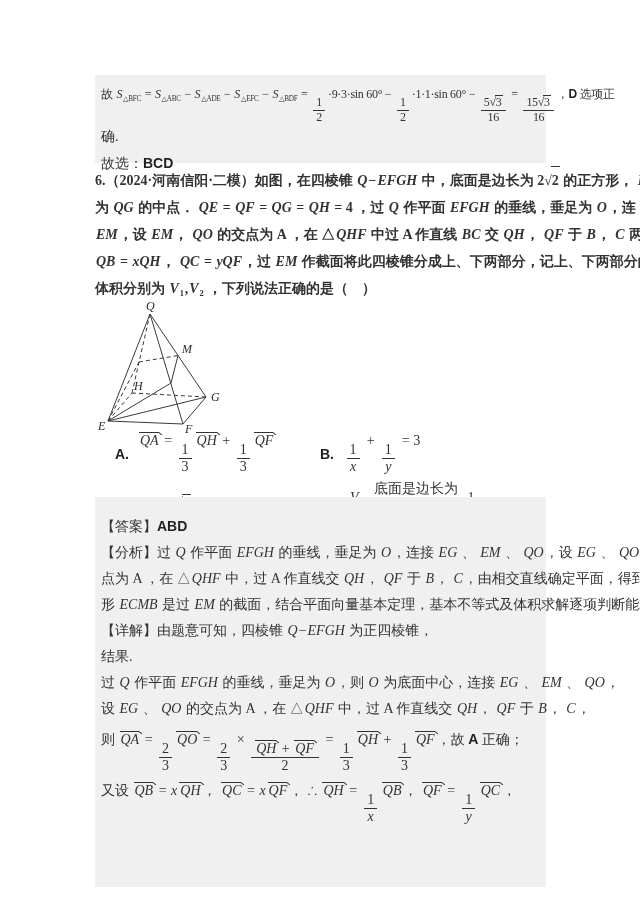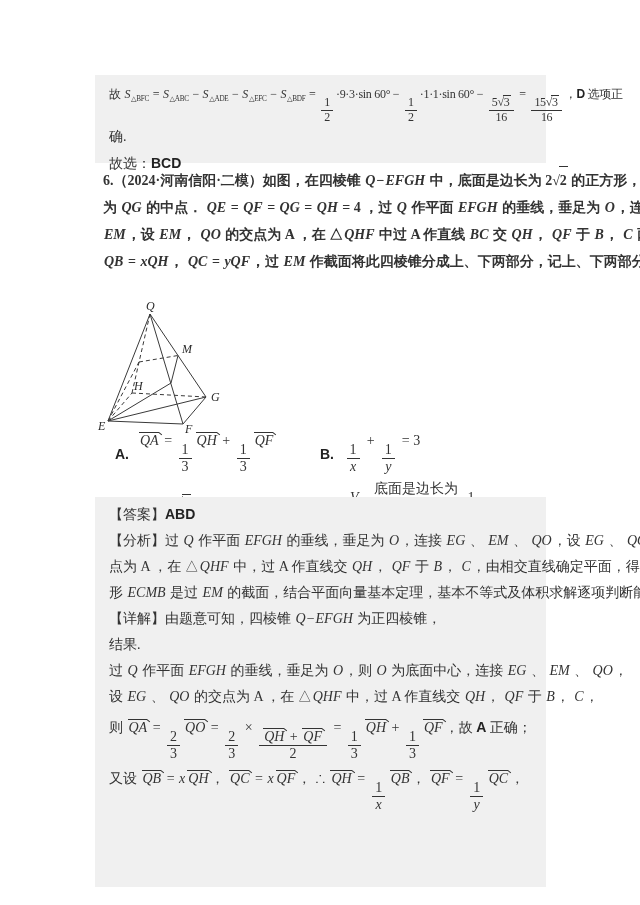--- a/index.html
+++ b/index.html
@@ -1,20 +1,20 @@
 <!DOCTYPE html>
 <html><head>
 <meta charset="utf-8">
 <style>
   html,body{margin:0;padding:0;background:#ffffff;}
   .page{position:relative;width:640px;height:905px;background:#ffffff;overflow:hidden;
         font-family:"Liberation Serif",serif;color:#333;font-size:14px;}
   .block{position:absolute;box-sizing:border-box;}
   .gray{background:#f0f0f0;}
-  .line{line-height:27px;white-space:nowrap;margin-left:8px;}
+  .line{line-height:27px;white-space:nowrap;}
   .tk{}
   .it{font-style:italic;padding:0 1px;}
   .bsans{font-family:"Liberation Sans",sans-serif;font-weight:bold;color:#222;}
   .sub{font-size:0.6em;vertical-align:-0.35em;padding-right:1px;letter-spacing:-0.3px;}
   .vec{font-style:italic;position:relative;padding:0 2px;display:inline-block;line-height:1.1;}
   .vec::before{content:"";position:absolute;left:1px;right:2px;top:-1px;border-top:1px solid currentColor;}
   .vec::after{content:"";position:absolute;right:-2px;top:-1px;width:4px;border-top:1px solid currentColor;
               transform:rotate(38deg);transform-origin:left top;}
   .frac{display:inline-flex;flex-direction:column;align-items:center;vertical-align:-0.65em;
         line-height:1.15;margin:0 3px;text-align:center;}
@@ -33,21 +33,21 @@
   .figure{left:88px;top:299px;width:152px;height:140px;}
   .figure svg{display:block;}
   .figure text{font-style:italic;font-size:12px;fill:#2b2b2b;font-family:"Liberation Serif",serif;}
   
   .options{left:95px;top:433px;width:460px;}
   .opt-row{display:flex;align-items:center;margin-bottom:5px;min-height:30px;}
   .opt{display:flex;align-items:center;white-space:nowrap;}
   .opt .letter{font-family:"Liberation Sans",sans-serif;font-weight:bold;color:#222;margin-right:9px;}
   .opt-left{margin-left:20px;flex:0 0 205px;}
   
-  .block-ans{left:95px;top:497px;width:451px;height:390px;padding:4px 6px;}
+  .block-ans{left:95px;top:497px;width:451px;height:390px;padding:16px 6px;}
   .block-ans .line{line-height:26px;}
   .block-ans .fline2{line-height:34px;}
 </style>
 </head>
 <body>
 
 <div class="page">
 
   <div class="block gray block-top">
     <div class="line fline"><span class="tk">故 </span><span class="it">S</span><span class="sub">△BFC</span><span class="tk"> = </span><span class="it">S</span><span class="sub">△ABC</span><span class="tk"> − </span><span class="it">S</span><span class="sub">△ADE</span><span class="tk"> − </span><span class="it">S</span><span class="sub">△EFC</span><span class="tk"> − </span><span class="it">S</span><span class="sub">△BDF</span><span class="tk"> = </span><span class="frac">
@@ -74,20 +74,21 @@
   </div>
 
   <div class="block statement">
     <div class="line"><span class="tk">6.（2024·河南信阳·二模）如图，在四棱锥 </span><span class="it">Q</span><span class="tk">−</span><span class="it">EFGH</span><span class="tk"> 中，底面是边长为 2</span><span class="sqrt">
           <span class="rad">√</span>
           <span class="rdc">2</span>
         </span><span class="tk"> 的正方形， </span><span class="it">M</span></div>
     <div class="line"><span class="tk">为 </span><span class="it">QG</span><span class="tk"> 的中点． </span><span class="it">QE</span><span class="tk"> = </span><span class="it">QF</span><span class="tk"> = </span><span class="it">QG</span><span class="tk"> = </span><span class="it">QH</span><span class="tk"> = 4 ，过 </span><span class="it">Q</span><span class="tk"> 作平面 </span><span class="it">EFGH</span><span class="tk"> 的垂线，垂足为 </span><span class="it">O</span><span class="tk">，连 </span><span class="it">EG</span></div>
     <div class="line"><span class="it">EM</span><span class="tk">，设 </span><span class="it">EM</span><span class="tk">， </span><span class="it">QO</span><span class="tk"> 的交点为 A ，在 △</span><span class="it">QHF</span><span class="tk"> 中过 A 作直线 </span><span class="it">BC</span><span class="tk"> 交 </span><span class="it">QH</span><span class="tk">， </span><span class="it">QF</span><span class="tk"> 于 </span><span class="it">B</span><span class="tk">， </span><span class="it">C</span><span class="tk"> 两点，</span></div>
     <div class="line"><span class="it">QB</span><span class="tk"> = </span><span class="it">xQH</span><span class="tk">， </span><span class="it">QC</span><span class="tk"> = </span><span class="it">yQF</span><span class="tk">，过 </span><span class="it">EM</span><span class="tk"> 作截面将此四棱锥分成上、下两部分，记上、下两部分的</span></div>
+    <div class="line"><span class="tk">体积分别为 </span><span class="it">V</span><span class="sub">1</span><span class="tk">,</span><span class="it">V</span><span class="sub">2</span><span class="tk"> ，下列说法正确的是（　）</span></div>
   </div>
 
   <div class="block figure">
     <svg width="152" height="140" viewBox="0 0 152 140">
       <g stroke="#3a3a3a" stroke-width="1" fill="none">
         <line x1="62" y1="15" x2="20" y2="122"></line>
         <line x1="62" y1="15" x2="95" y2="125"></line>
         <line x1="62" y1="15" x2="118" y2="98"></line>
         <line x1="20" y1="122" x2="95" y2="125"></line>
         <line x1="95" y1="125" x2="118" y2="98"></line>

